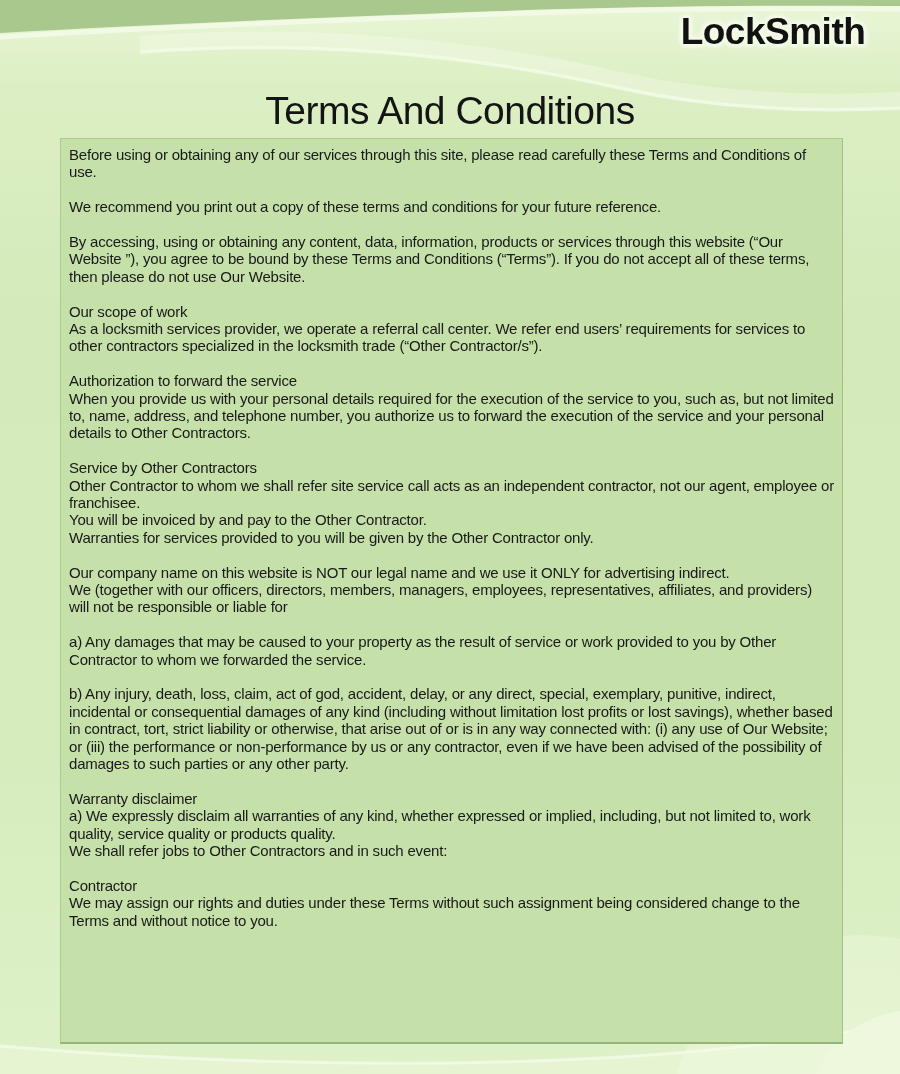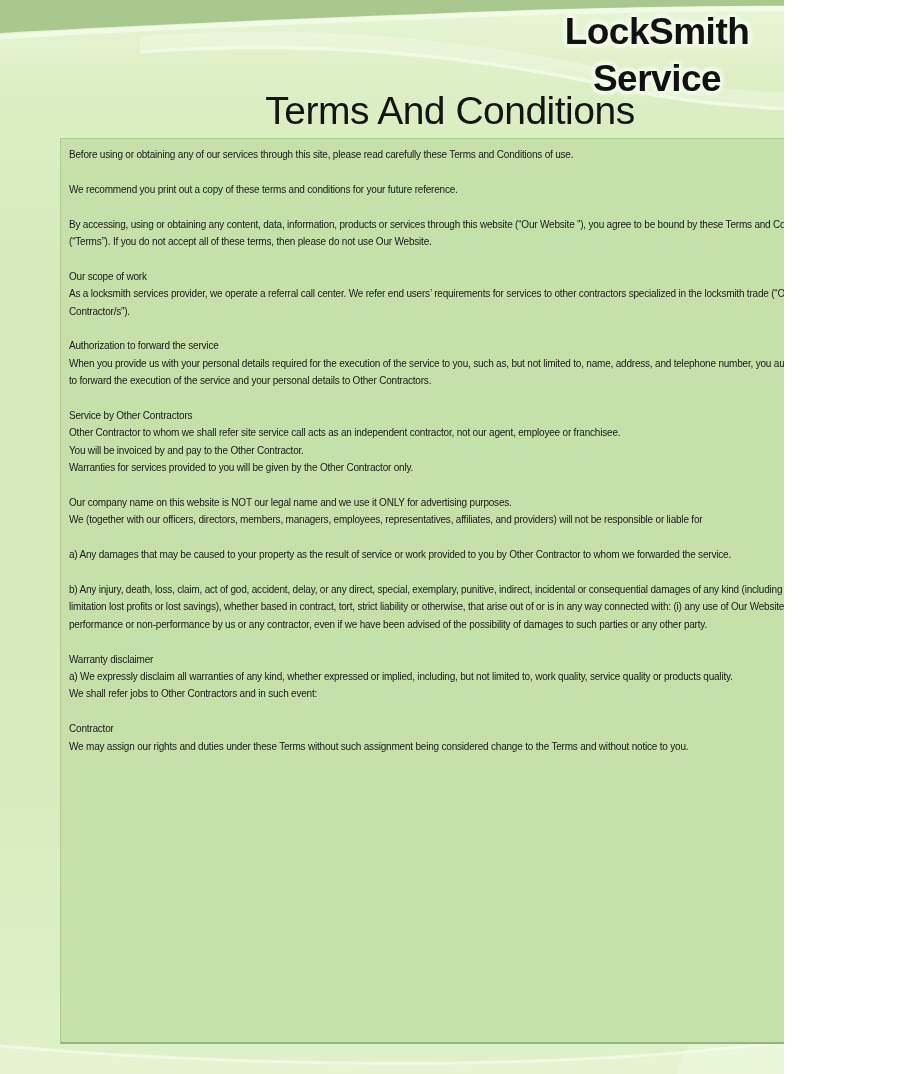--- a/index.html
+++ b/index.html
@@ -5,21 +5,21 @@
   html, body {
     margin: 0;
     padding: 0;
     width: 900px;
     height: 1074px;
     overflow: hidden;
     font-family: "Liberation Sans", sans-serif;
   }
   .page {
     position: relative;
-    width: 784px;
+    width: 900px;
     height: 1074px;
     background: linear-gradient(180deg, #e9f6d7 0%, #dcefc4 8%, #d4eaba 30%, #d6ecbd 70%, #def1c8 100%);
     overflow: hidden;
   }
   .bg-waves {
     position: absolute;
     inset: 0;
     width: 900px;
     height: 1074px;
     z-index: 0;
@@ -71,21 +71,21 @@
     padding: 7px 8px 10px 8px;
     z-index: 1;
     color: #191919;
     font-size: 14.4px;
     line-height: 17.4px;
     letter-spacing: -0.2px;
   }
   .terms-panel p, .terms-panel h2 {
     margin: 0;
     padding: 0;
-    font-size: 10px;
+    font-size: 15px;
     line-height: 17.4px;
   }
   .terms-panel h2 { font-weight: normal; }
   .gap { margin-top: 17.4px !important; }
 </style>
 </head>
 <body>
 
 <div class="page">
 
@@ -101,38 +101,37 @@
 
     <path d="M0,1046 C160,1060 360,1068 560,1060 C700,1054 820,1040 900,1022 L900,1074 L0,1074 Z" fill="#e6f4d1" opacity="0.9"></path>
     <path d="M0,1046 C160,1060 360,1068 560,1060 C700,1054 820,1040 900,1022" stroke="#f4fbe8" stroke-width="3" fill="none" opacity="0.8"></path>
 
     <circle cx="860" cy="1125" r="190" fill="rgba(244,251,232,0.35)"></circle>
     <circle cx="915" cy="1120" r="110" fill="#eef8dd" opacity="0.95"></circle>
   </svg>
 
   <div class="logo">
     <div>LockSmith</div>
-    <div>Service</div>
   </div>
 
   <h1 class="page-title">Terms And Conditions</h1>
 
   <div class="terms-panel">
     <p>Before using or obtaining any of our services through this site, please read carefully these Terms and Conditions of use.</p>
     <p class="gap">We recommend you print out a copy of these terms and conditions for your future reference.</p>
     <p class="gap">By accessing, using or obtaining any content, data, information, products or services through this website (“Our Website ”), you agree to be bound by these Terms and Conditions (“Terms”). If you do not accept all of these terms, then please do not use Our Website.</p>
     <h2 class="gap">Our scope of work</h2>
     <p>As a locksmith services provider, we operate a referral call center. We refer end users’ requirements for services to other contractors specialized in the locksmith trade (“Other Contractor/s”).</p>
     <h2 class="gap">Authorization to forward the service</h2>
     <p>When you provide us with your personal details required for the execution of the service to you, such as, but not limited to, name, address, and telephone number, you authorize us to forward the execution of the service and your personal details to Other Contractors.</p>
     <h2 class="gap">Service by Other Contractors</h2>
     <p>Other Contractor to whom we shall refer site service call acts as an independent contractor, not our agent, employee or franchisee.</p>
     <p>You will be invoiced by and pay to the Other Contractor.</p>
     <p>Warranties for services provided to you will be given by the Other Contractor only.</p>
-    <p class="gap">Our company name on this website is NOT our legal name and we use it ONLY for advertising purposes.</p>
+    <p class="gap">Our company name on this website is NOT our legal name and we use it ONLY for advertising indirect.</p>
     <p>We (together with our officers, directors, members, managers, employees, representatives, affiliates, and providers) will not be responsible or liable for</p>
     <p class="gap">a) Any damages that may be caused to your property as the result of service or work provided to you by Other Contractor to whom we forwarded the service.</p>
     <p class="gap">b) Any injury, death, loss, claim, act of god, accident, delay, or any direct, special, exemplary, punitive, indirect, incidental or consequential damages of any kind (including without limitation lost profits or lost savings), whether based in contract, tort, strict liability or otherwise, that arise out of or is in any way connected with: (i) any use of Our Website; or (iii) the performance or non-performance by us or any contractor, even if we have been advised of the possibility of damages to such parties or any other party.</p>
     <h2 class="gap">Warranty disclaimer</h2>
     <p>a) We expressly disclaim all warranties of any kind, whether expressed or implied, including, but not limited to, work quality, service quality or products quality.</p>
     <p>We shall refer jobs to Other Contractors and in such event:</p>
     <h2 class="gap">Contractor</h2>
     <p>We may assign our rights and duties under these Terms without such assignment being considered change to the Terms and without notice to you.</p>
   </div>
 

